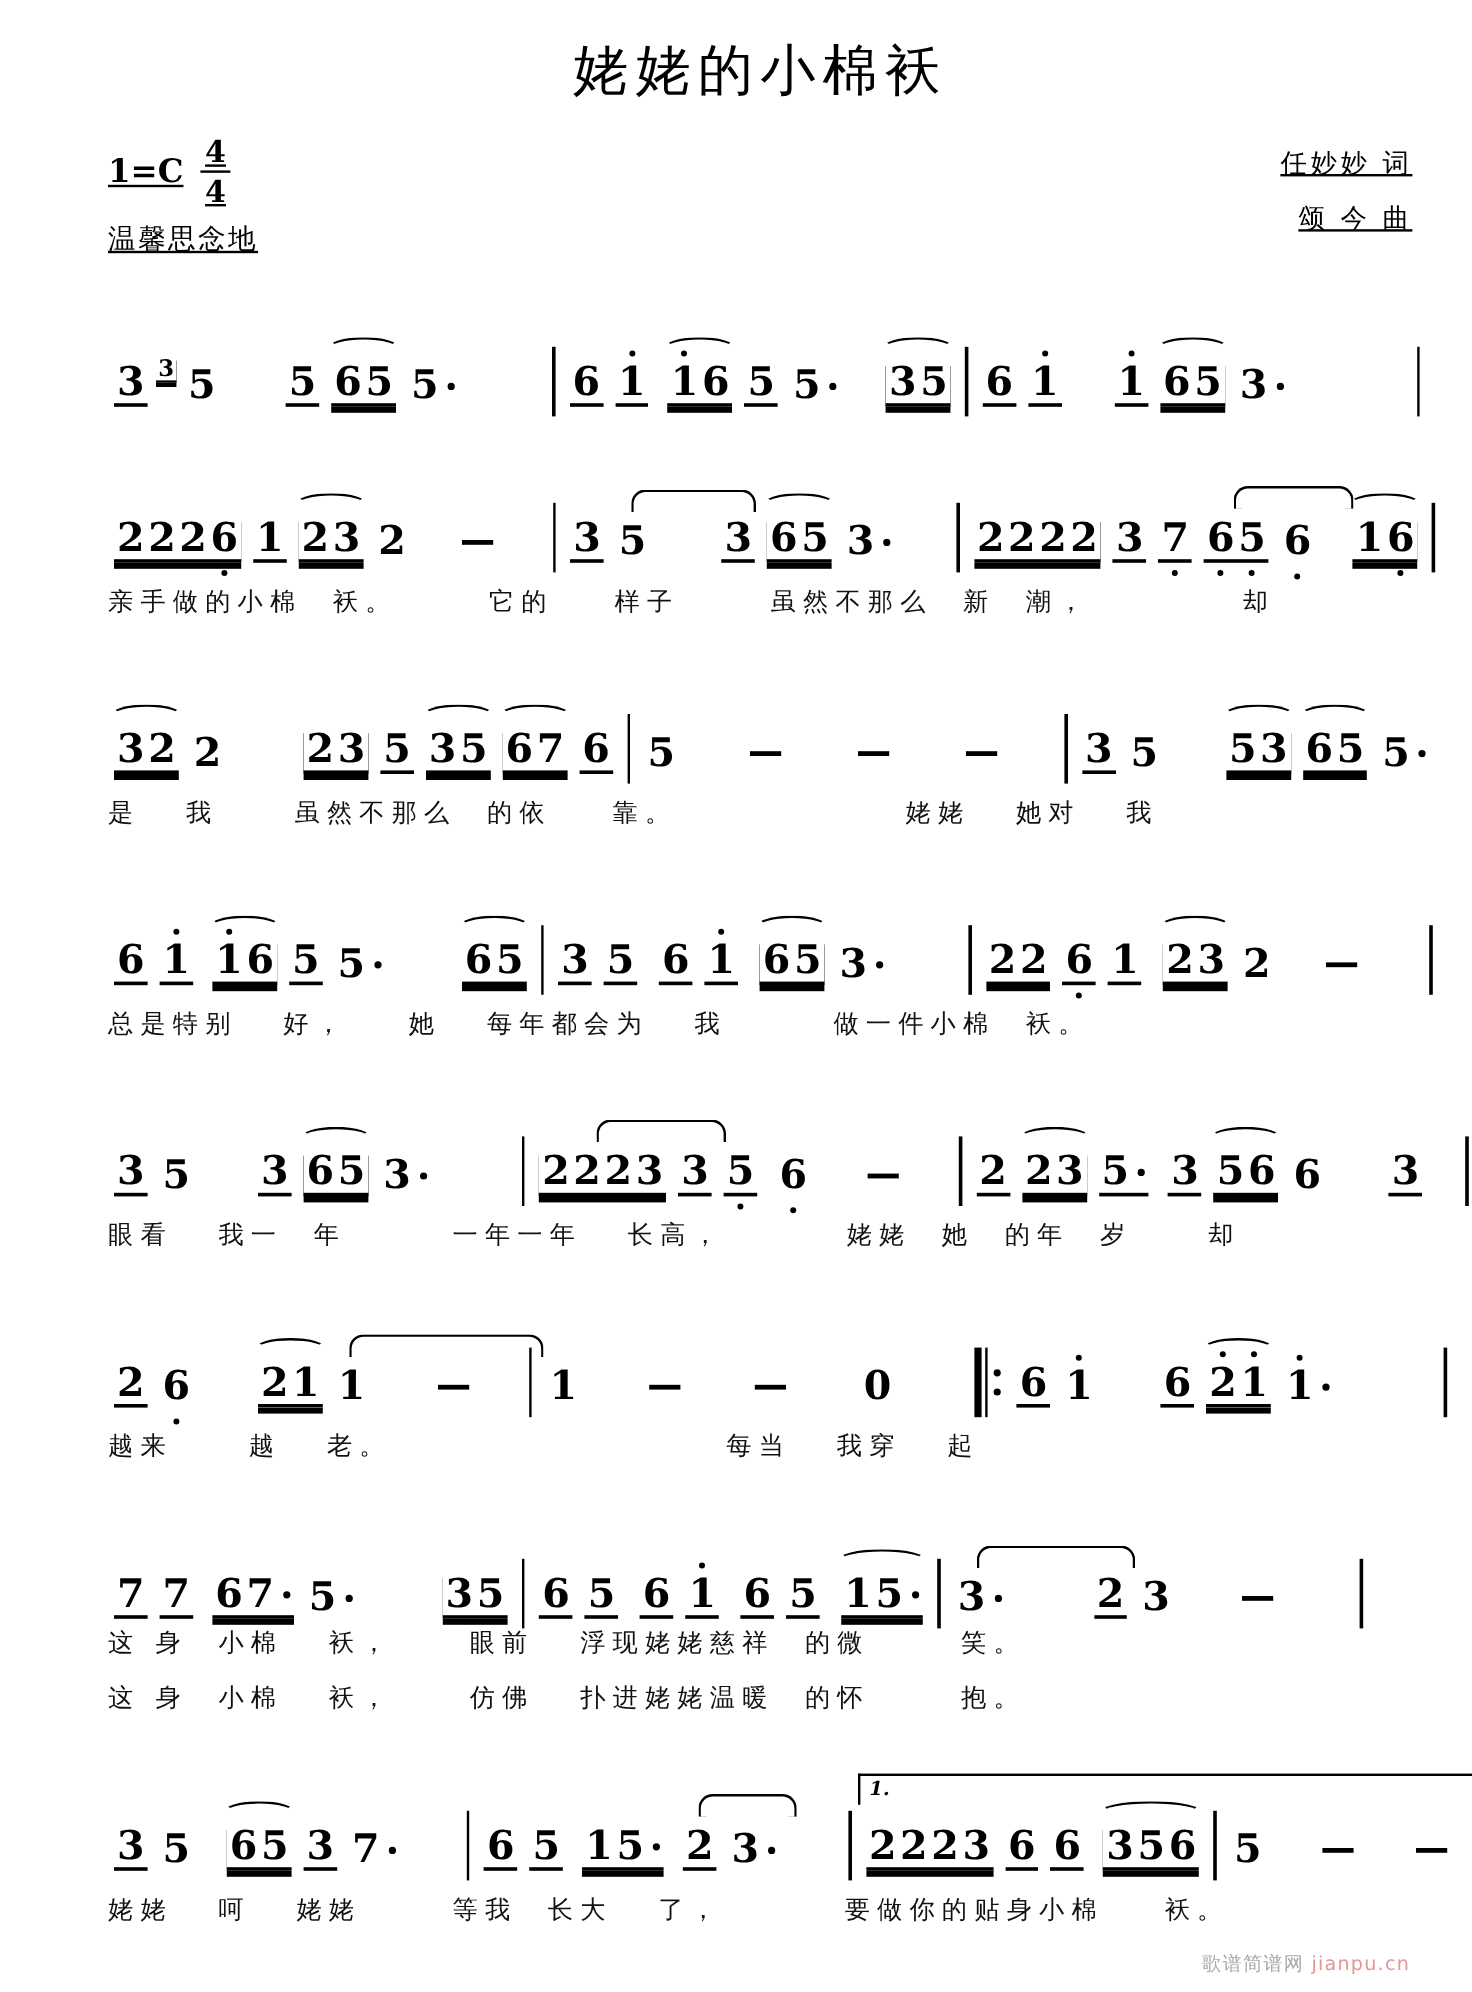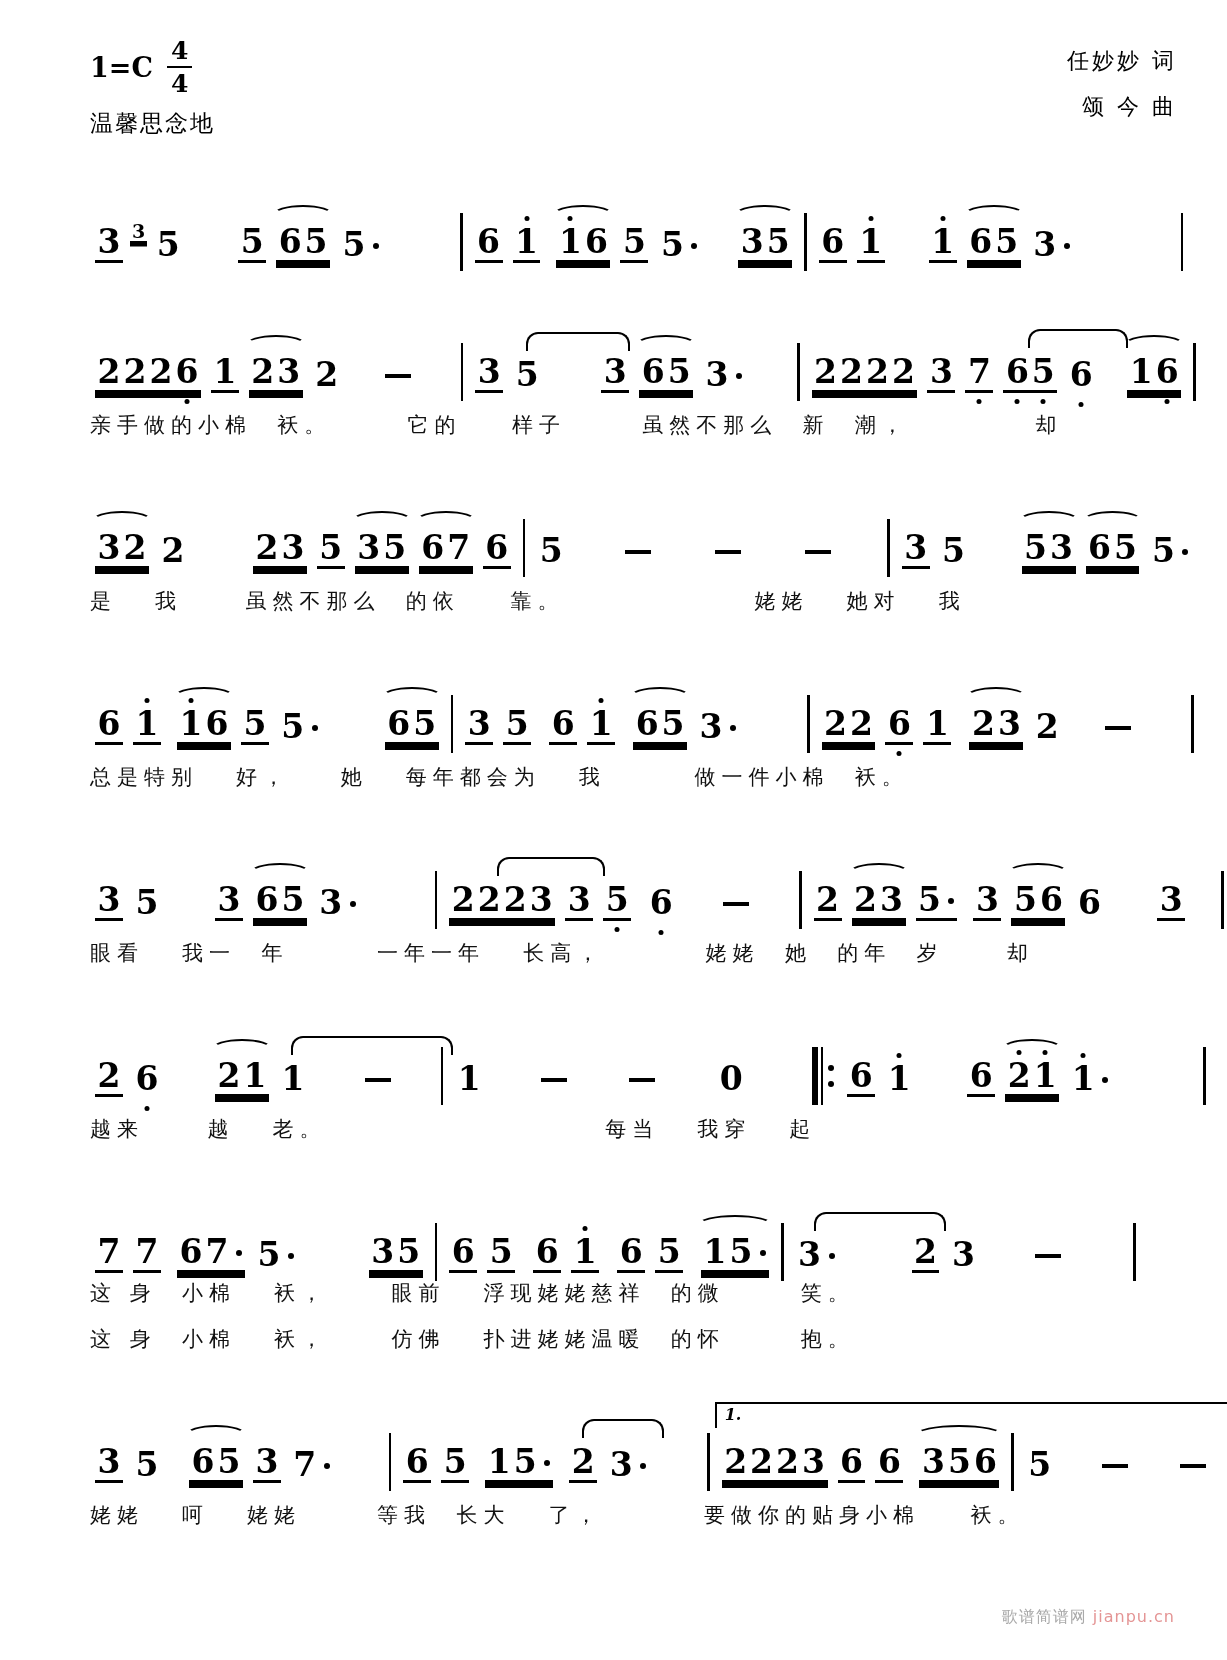--- a/index.html
+++ b/index.html
@@ -8,21 +8,21 @@
     background:#ffffff;color:#000;
     font-family:"DejaVu Serif","Liberation Serif",serif;
   }
   .content{padding:14px 50px 0 90px;}
 
   
   .title{
     text-align:center;font-family:"DejaVu Sans","Liberation Sans",sans-serif;
     font-weight:400;font-size:46px;letter-spacing:6px;margin-top:14px;
   }
-  .meta-row{display:flex;justify-content:space-between;align-items:flex-start;margin-top:24px;}
+  .meta-row{display:flex;justify-content:space-between;align-items:flex-start;margin-top:24px;text-decoration:underline;}
   .keyline{display:flex;align-items:center;font-weight:700;font-size:27px;}
   .timesig{display:inline-flex;flex-direction:column;align-items:center;line-height:1;
     font-weight:700;font-size:25px;margin-left:14px;}
   .timesig .tnum{padding:0 4px 3px;border-bottom:2.5px solid #000;}
   .timesig .bnum{padding-top:3px;}
   .tempo{font-size:23px;margin-top:12px;letter-spacing:2px;text-align:center;}
   .credits{text-align:right;font-size:22px;line-height:2.1;letter-spacing:3px;}
 
   
   .score{margin-top:18px;}
@@ -56,30 +56,31 @@
 
   .volta{display:inline-flex;align-items:flex-end;position:relative;}
   .volta::before{content:"";position:absolute;left:-2px;right:-12px;top:-31px;height:24px;
     border-top:2.5px solid #000;border-left:2.5px solid #000;}
   .volta-label{position:absolute;top:-28px;left:8px;font-style:italic;font-weight:700;font-size:16px;}
 
   .lyr{white-space:pre;font-size:21px;letter-spacing:6px;margin-top:18px;color:#111;}
   .lyr2{margin-top:6px;}
 
   
-  .watermark{position:absolute;right:52px;bottom:32px;font-size:16px;
+  .watermark{position:absolute;right:52px;bottom:12px;font-size:16px;
     font-family:"DejaVu Sans","Liberation Sans",sans-serif;letter-spacing:1px;}
   .wm-site{color:#a9a9a9;}
   .wm-url{color:#e49595;}
 </style>
 </head>
 <body>
 
 <div class="content">
 
+  <div class="title">姥姥的小棉袄</div>
 
   <div class="meta-row">
     <div>
       <div class="keyline">
         <span>1=C</span>
         <span class="timesig">
           <span class="tnum">4</span>
           <span class="bnum">4</span>
         </span>
       </div>

